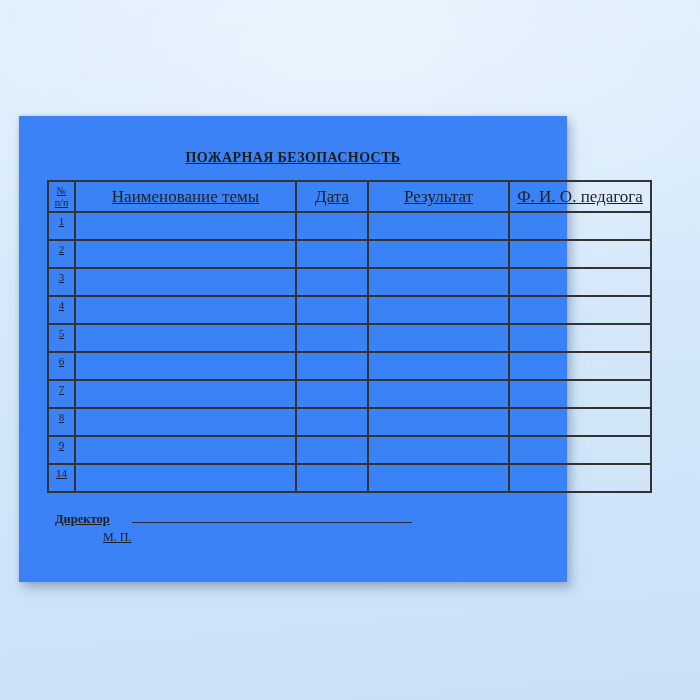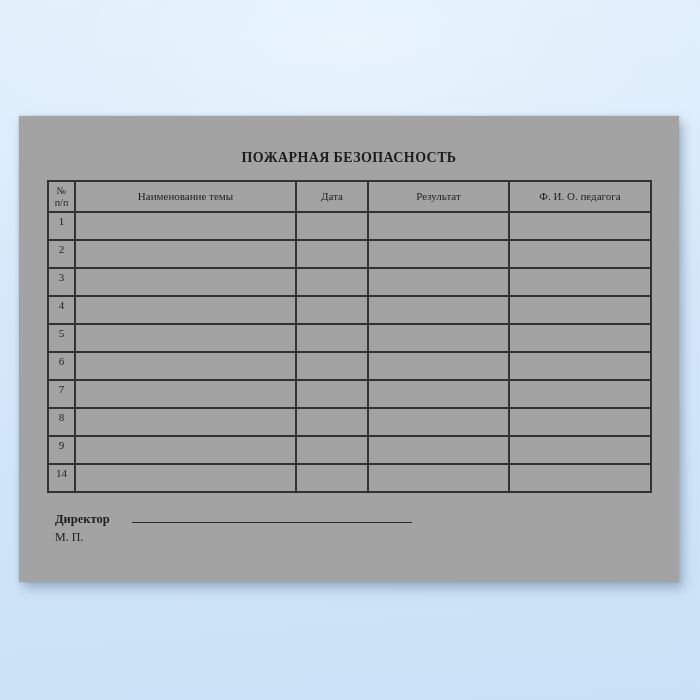--- a/index.html
+++ b/index.html
@@ -14,24 +14,25 @@
     font-family: "Liberation Serif", "DejaVu Serif", serif;
     color: #1f1f1f;
     background:
       radial-gradient(ellipse 900px 480px at 50% 6%, rgba(255,255,255,0.38), rgba(255,255,255,0) 62%),
       linear-gradient(175deg, #ddeefc 0%, #d5e8fa 45%, #c9e0f6 100%);
   }
   .sheet {
     position: absolute;
     left: 19px;
     top: 116px;
-    width: 660px;
+    width: 548px;
     height: 466px;
-    background: #a3a3a3;
+    background: #3b82f6;
     box-shadow: 4px 6px 10px rgba(110,132,158,0.55), 0 0 3px rgba(130,148,168,0.40);
+    text-decoration: underline;
   }
   .doc-title {
     margin-top: 34px;
     text-align: center;
     font-size: 14px;
     font-weight: bold;
     letter-spacing: 0.4px;
     color: #1c1c1c;
   }
   table.form-table {
@@ -46,21 +47,21 @@
   .form-table col.c-result  { width: 141px; }
   .form-table col.c-teacher { width: 142px; }
   .form-table th, .form-table td {
     border: 2px solid #333333;
     padding: 0;
     overflow: hidden;
   }
   .form-table thead th {
     height: 29px;
     font-weight: normal;
-    font-size: 11px;
+    font-size: 17px;
     line-height: 13px;
     text-align: center;
     vertical-align: middle;
     white-space: pre-line;
   }
   .form-table thead th.h-num {
     font-size: 10px;
     line-height: 12px;
   }
   .form-table tbody tr { height: 28px; }
@@ -79,20 +80,21 @@
   .director { font-weight: bold; }
   .sig-line {
     display: inline-block;
     width: 280px;
     margin-left: 22px;
     border-bottom: 1.3px solid #2a2a2a;
   }
   .seal {
     margin-top: 3px;
     font-size: 12px;
+    margin-left: 48px;
   }
 </style>
 </head>
 <body>
 
 <div class="sheet">
 
   <div class="doc-title">ПОЖАРНАЯ БЕЗОПАСНОСТЬ</div>
 
   <table class="form-table">

